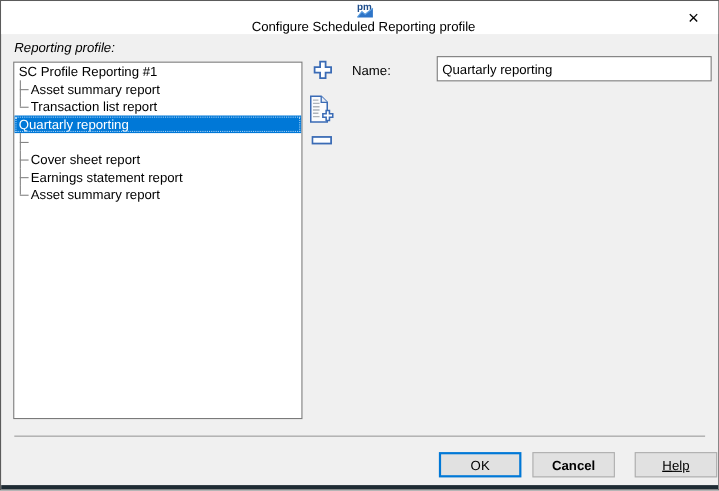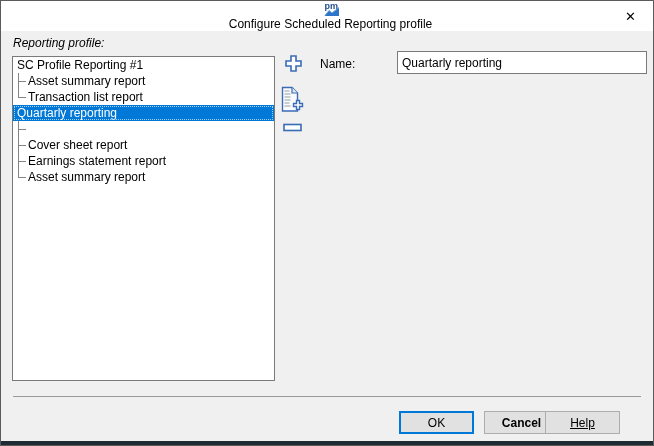--- a/index.html
+++ b/index.html
@@ -78,21 +78,21 @@
   .separator { position:absolute; left:12px; right:12px; top:395px; height:1px; background:#9B9B9B; }
   .btn {
     position:absolute; top:410px; width:75px; height:23px;
     background:#E1E1E1; border:1px solid #ADADAD;
     font-size:12px; color:#000;
     display:flex; align-items:center; justify-content:center;
     cursor:default;
   }
   .btn-ok { left:398px; border:2px solid #0078D7; }
   .btn-cancel { left:483px;font-weight:bold; }
-  .btn-help { left:544px;text-decoration:underline; }
+  .btn-help { left:576px;text-decoration:underline; }
   .accel { text-decoration:underline; }
 
   .bottom-strip { position:absolute; left:0; right:0; bottom:0; height:4px; background:#1E2B33; }
 </style>
 </head>
 <body>
 
 <div class="dialog">
 
   <div class="titlebar">

